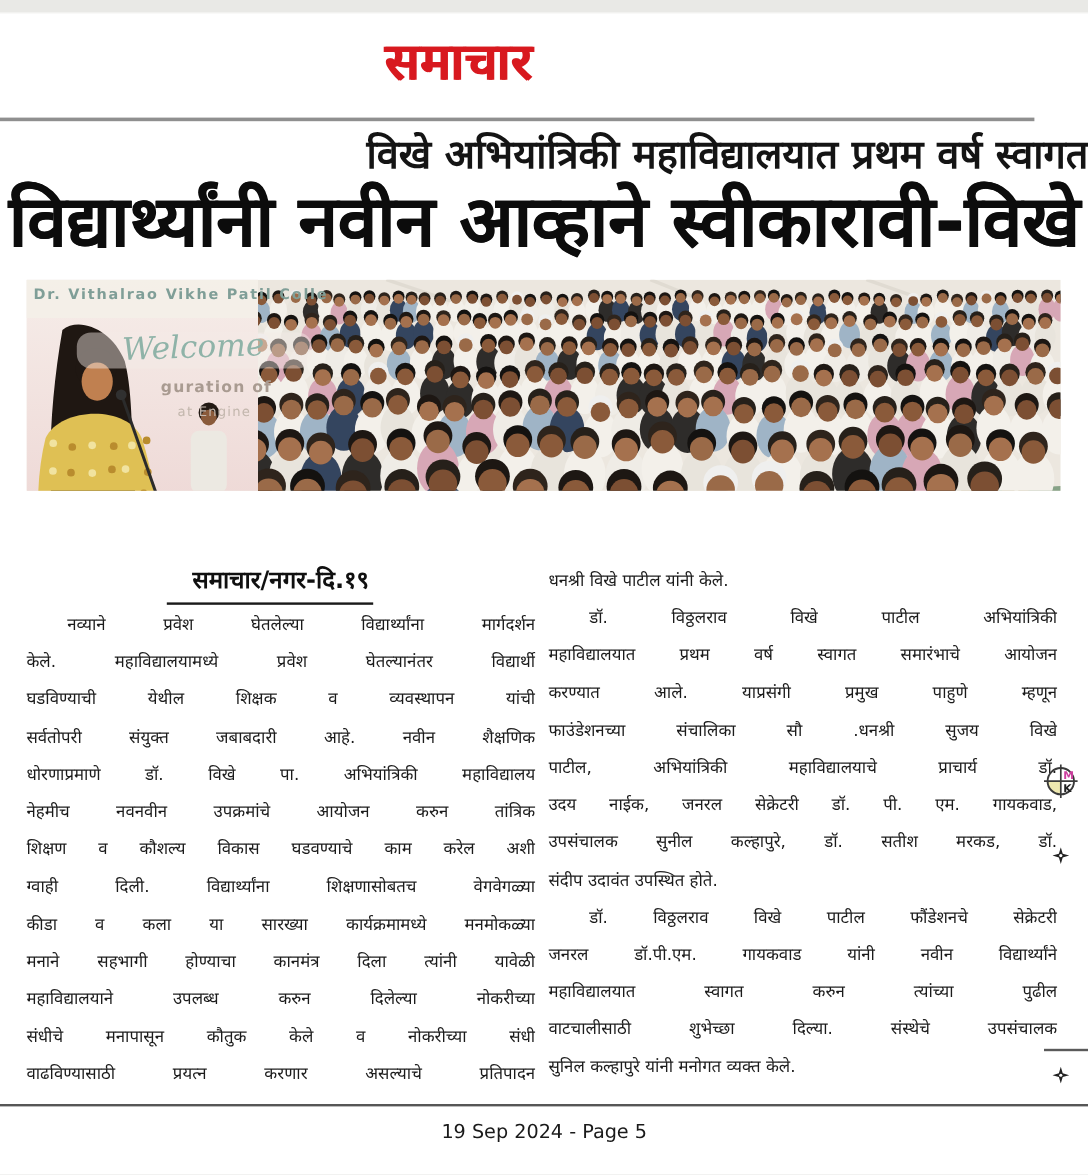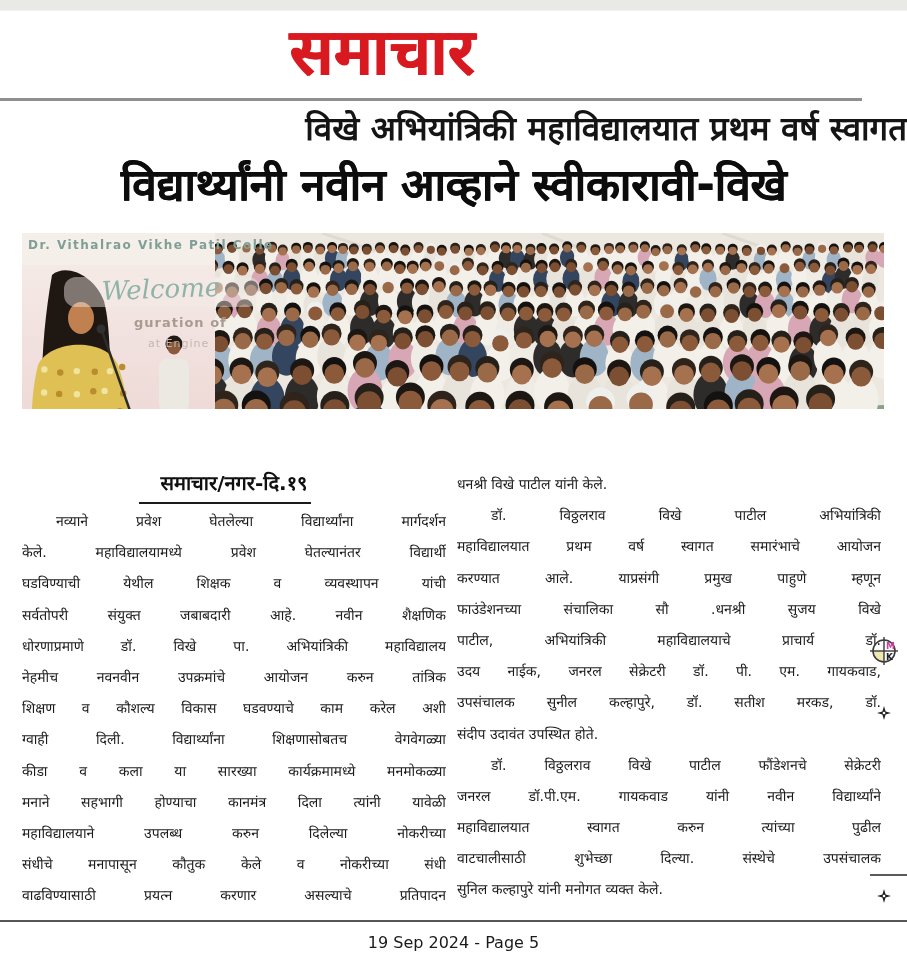--- a/index.html
+++ b/index.html
@@ -1,26 +1,26 @@
 <!DOCTYPE html>
 <html><head>
 <meta charset="utf-8">
 <style>
   html,body{margin:0;padding:0;background:#dcdcda;}
   .page{position:relative;width:907px;height:979px;background:#ffffff;overflow:hidden;
         font-family:"DejaVu Sans",sans-serif;margin:0 auto;}
   .top-strip{position:absolute;top:0;left:0;width:907px;height:10px;background:#e9e9e6;border-bottom:1px solid #f2f2f0;}
   .masthead{position:absolute;top:10px;left:0;width:764px;text-align:center;
-        font-size:64px;line-height:84px;font-weight:bold;letter-spacing:1px;
+        font-size:42px;line-height:84px;font-weight:bold;letter-spacing:1px;
         text-shadow:1.5px 0 0 currentColor;}
   .masthead-rule{position:absolute;top:98px;left:0;width:862px;height:3px;background:#8f8f8f;}
   .kicker{position:absolute;top:107px;left:0;width:907px;text-align:right;
         font-size:33px;line-height:44px;font-weight:bold;color:#141414;margin:0;}
   .headline{position:absolute;top:152px;left:0;width:907px;text-align:center;
-        font-size:44px;line-height:66px;font-weight:800;color:#0c0c0c;margin:0;
+        font-size:59px;line-height:66px;font-weight:800;color:#0c0c0c;margin:0;
         text-shadow:0.6px 0 0 currentColor;}
   .photo{position:absolute;top:233px;left:22px;width:862px;height:176px;margin:0;overflow:hidden;}
   .photo svg{display:block;}
   .banner1{font-size:12px;font-weight:bold;letter-spacing:1.5px;fill:#7f9e97;}
   .banner-script{font-family:"DejaVu Serif",serif;font-style:italic;font-size:26px;fill:#8fb3a8;}
   .banner2{font-size:13px;font-weight:bold;letter-spacing:1px;fill:#a99b91;}
   .banner3{font-size:11px;letter-spacing:1px;fill:#c3b7ad;}
   .dateline{position:absolute;top:466px;left:22px;width:424px;text-align:center;
         font-size:20px;line-height:34px;font-weight:bold;color:#101010;}
   .dateline-underline{position:absolute;top:502px;left:139px;width:172px;height:2px;background:#1a1a1a;}

